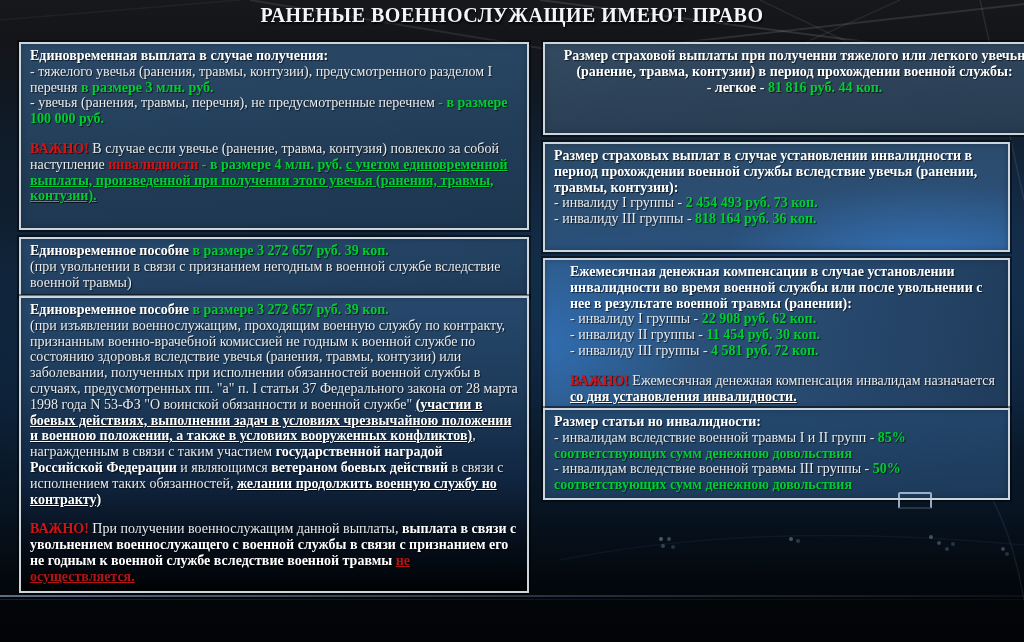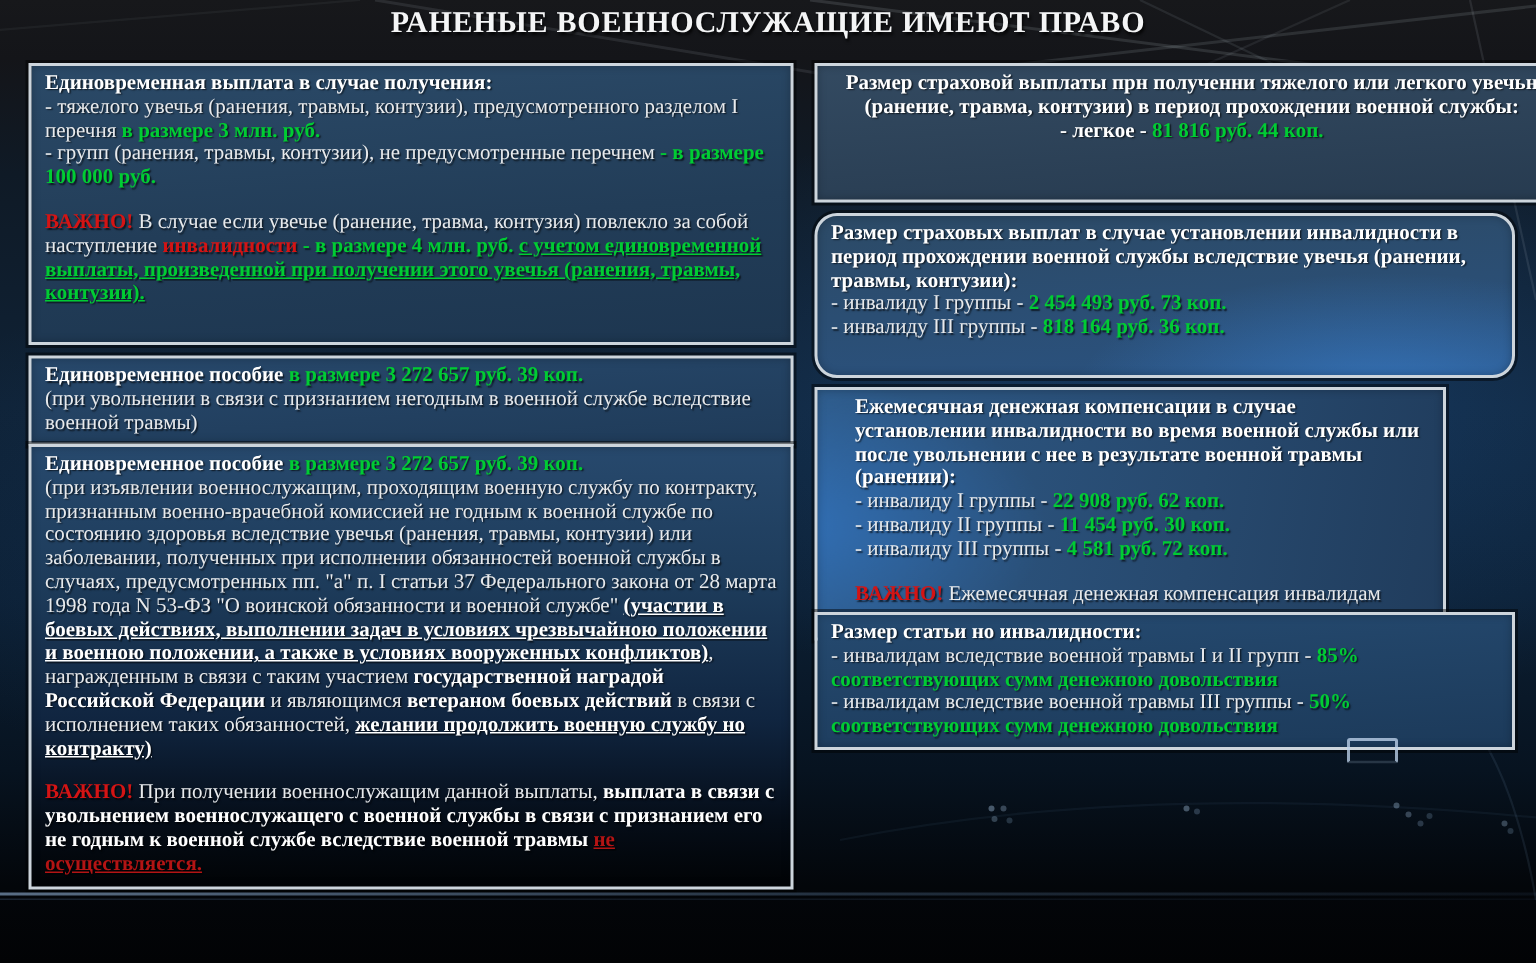--- a/index.html
+++ b/index.html
@@ -41,22 +41,22 @@
   .box-l1{left:19px;top:42px;width:510px;min-height:188px;
     background:linear-gradient(176deg,#2b4a68 0%,#223d58 55%,#1d3650 100%);}
   .box-l2{left:19px;top:237px;width:510px;min-height:55px;
     background:linear-gradient(176deg,#27486b 0%,#1f3b59 100%);}
   .box-l3{left:19px;top:296px;width:510px;min-height:297px;
     background:linear-gradient(180deg,#27496d 0%,#1d3b5a 32%,#102540 62%,#050d18 85%,#010305 100%);}
   .box-r1{left:543px;top:42px;width:503px;min-height:93px;
     background:linear-gradient(176deg,#334a61 0%,#273b50 100%);text-align:center;}
   .box-r2{left:543px;top:142px;width:467px;min-height:110px;
     background:radial-gradient(ellipse 300px 120px at 82% 115%, rgba(62,142,232,0.55), rgba(62,142,232,0) 70%),
-               linear-gradient(176deg,#2c4a66 0%,#2a5280 100%);border-radius:15px;}
-  .box-r3{left:543px;top:258px;width:421px;min-height:147px;
+               linear-gradient(176deg,#2c4a66 0%,#2a5280 100%);}
+  .box-r3{left:543px;top:258px;width:467px;min-height:147px;
     background:radial-gradient(ellipse 260px 150px at -4% 55%, rgba(52,132,226,0.5), rgba(52,132,226,0) 65%),
                linear-gradient(100deg,#2e5a88 0%,#27496e 60%,#203c5c 100%);padding-left:25px;}
   .box-r4{left:543px;top:408px;width:467px;min-height:84px;
     background:linear-gradient(176deg,#254a70 0%,#1c3a5a 100%);}
 
   .separator{
     position:absolute;left:0;top:595px;width:1024px;height:2px;
     background:linear-gradient(90deg, rgba(160,195,235,0.55), rgba(115,155,200,0.28) 55%, rgba(70,100,140,0.12) 100%);
   }
   .separator2{
@@ -104,21 +104,21 @@
     <path d="M 560 560 Q 760 520 1024 545" stroke="rgba(120,160,205,0.07)" stroke-width="1.5" fill="none"></path>
   </svg>
 
   <div class="glow"></div>
 
   <h1 class="title">РАНЕНЫЕ ВОЕННОСЛУЖАЩИЕ ИМЕЮТ ПРАВО</h1>
 
   <div class="box box-l1">
       <div class="para"><span class="seg-wb">Единовременная выплата в случае получения:</span></div>
       <div class="para"><span class="seg-w">- тяжелого увечья (ранения, травмы, контузии), предусмотренного разделом I перечня </span><span class="seg-gb">в размере 3 млн. руб.</span></div>
-      <div class="para"><span class="seg-w">- групп (ранения, травмы, контузии), не предусмотренные перечнем </span><span class="seg-gb">- в размере 100 000 руб.</span></div>
+      <div class="para"><span class="seg-w">- увечья (ранения, травмы, перечня), не предусмотренные перечнем </span><span class="seg-gb">- в размере 100 000 руб.</span></div>
       <div class="spacer"></div>
       <div class="para"><span class="seg-rb">ВАЖНО!</span><span class="seg-w"> В случае если увечье (ранение, травма, контузия) повлекло за собой наступление </span><span class="seg-rb">инвалидности</span><span class="seg-w"> </span><span class="seg-gb">- в размере 4 млн. руб. </span><span class="seg-gbu">с учетом единовременной выплаты, произведенной при получении этого увечья (ранения, травмы, контузии).</span></div>
     </div>
   <div class="box box-l2">
       <div class="para"><span class="seg-wb">Единовременное пособие </span><span class="seg-gb">в размере 3 272 657 руб. 39 коп.</span></div>
       <div class="para"><span class="seg-w">(при увольнении в связи с признанием негодным в военной службе вследствие военной травмы)</span></div>
     </div>
   <div class="box box-l3">
       <div class="para"><span class="seg-wb">Единовременное пособие </span><span class="seg-gb">в размере 3 272 657 руб. 39 коп.</span></div>
       <div class="para"><span class="seg-w">(при изъявлении военнослужащим, проходящим военную службу по контракту, признанным военно-врачебной комиссией не годным к военной службе по состоянию здоровья вследствие увечья (ранения, травмы, контузии) или заболевании, полученных при исполнении обязанностей военной службы в случаях, предусмотренных пп. "а" п. I статьи 37 Федерального закона от 28 марта 1998 года N 53-ФЗ "О воинской обязанности и военной службе" </span><span class="seg-wbu">(участии в боевых действиях, выполнении задач в условиях чрезвычайною положении и военною положении, а также в условиях вооруженных конфликтов)</span><span class="seg-w">, награжденным в связи с таким участием </span><span class="seg-wb">государственной наградой Российской Федерации</span><span class="seg-w"> и являющимся </span><span class="seg-wb">ветераном боевых действий</span><span class="seg-w"> в связи с исполнением таких обязанностей, </span><span class="seg-wbu">желании продолжить военную службу но контракту)</span></div>

